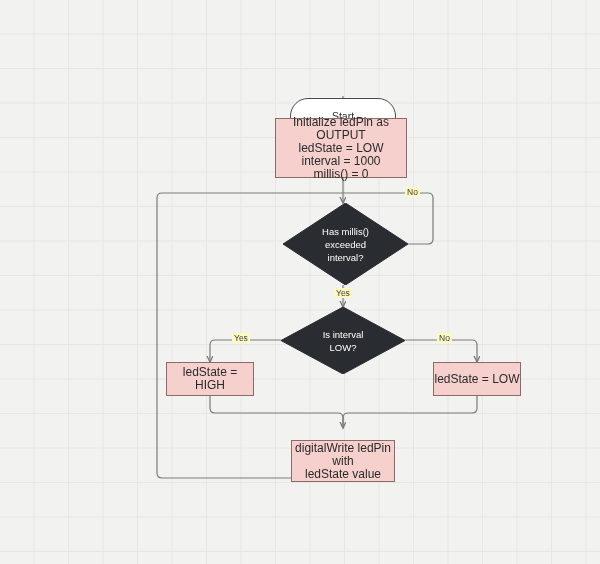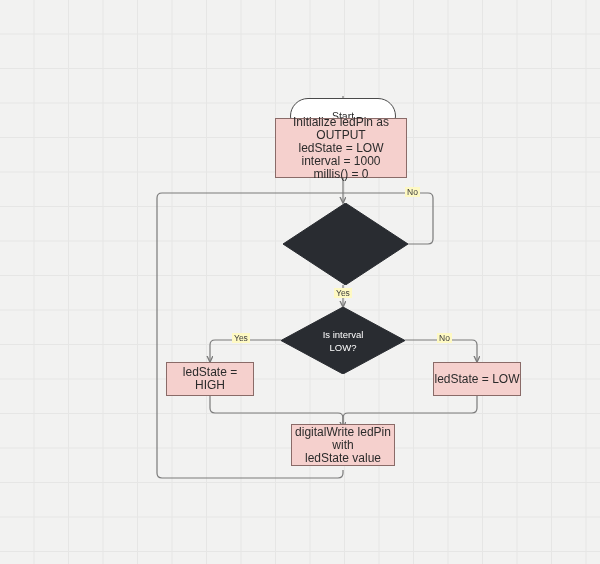--- a/index.html
+++ b/index.html
@@ -127,39 +127,42 @@
   <span>Initialize ledPin as OUTPUT
 ledState = LOW
 interval = 1000
 millis() = 0</span>
 </div>
 
 <div class="decision-wrap" style="left:283px; top:203px; width:125px; height:82px;">
   <svg class="decision-shape" viewBox="0 0 125 82" preserveAspectRatio="none">
     <polygon points="62.5,0 125,41 62.5,82 0,41" fill="#292c31" stroke="#292c31" stroke-width="1"></polygon>
   </svg>
+  <span class="decision-label">Has millis()
+exceeded
+interval?</span>
 </div>
 
 <div class="decision-wrap" style="left:281px; top:307px; width:124px; height:67px;">
   <svg class="decision-shape" viewBox="0 0 124 67" preserveAspectRatio="none">
     <polygon points="62,0 124,33.5 62,67 0,33.5" fill="#292c31" stroke="#292c31" stroke-width="1"></polygon>
   </svg>
   <span class="decision-label">Is interval
 LOW?</span>
 </div>
 
 <div class="node process" style="left:166px; top:362px; width:88px; height:34px;text-align:center;">
   <span>ledState = HIGH</span>
 </div>
 
 <div class="node process" style="left:433px; top:362px; width:88px; height:34px;">
   <span>ledState = LOW</span>
 </div>
 
-<div class="node process multiline" style="left:291px; top:424px; width:104px; height:42px;">
+<div class="node process multiline" style="left:291px; top:440px; width:104px; height:42px;">
   <span>digitalWrite ledPin with
 ledState value</span>
 </div>
 
 <div class="edge-label" style="left:405px; top:187px;">No</div>
 
 <div class="edge-label" style="left:334px; top:288px;">Yes</div>
 
 <div class="edge-label" style="left:232px; top:333px;">Yes</div>
 

